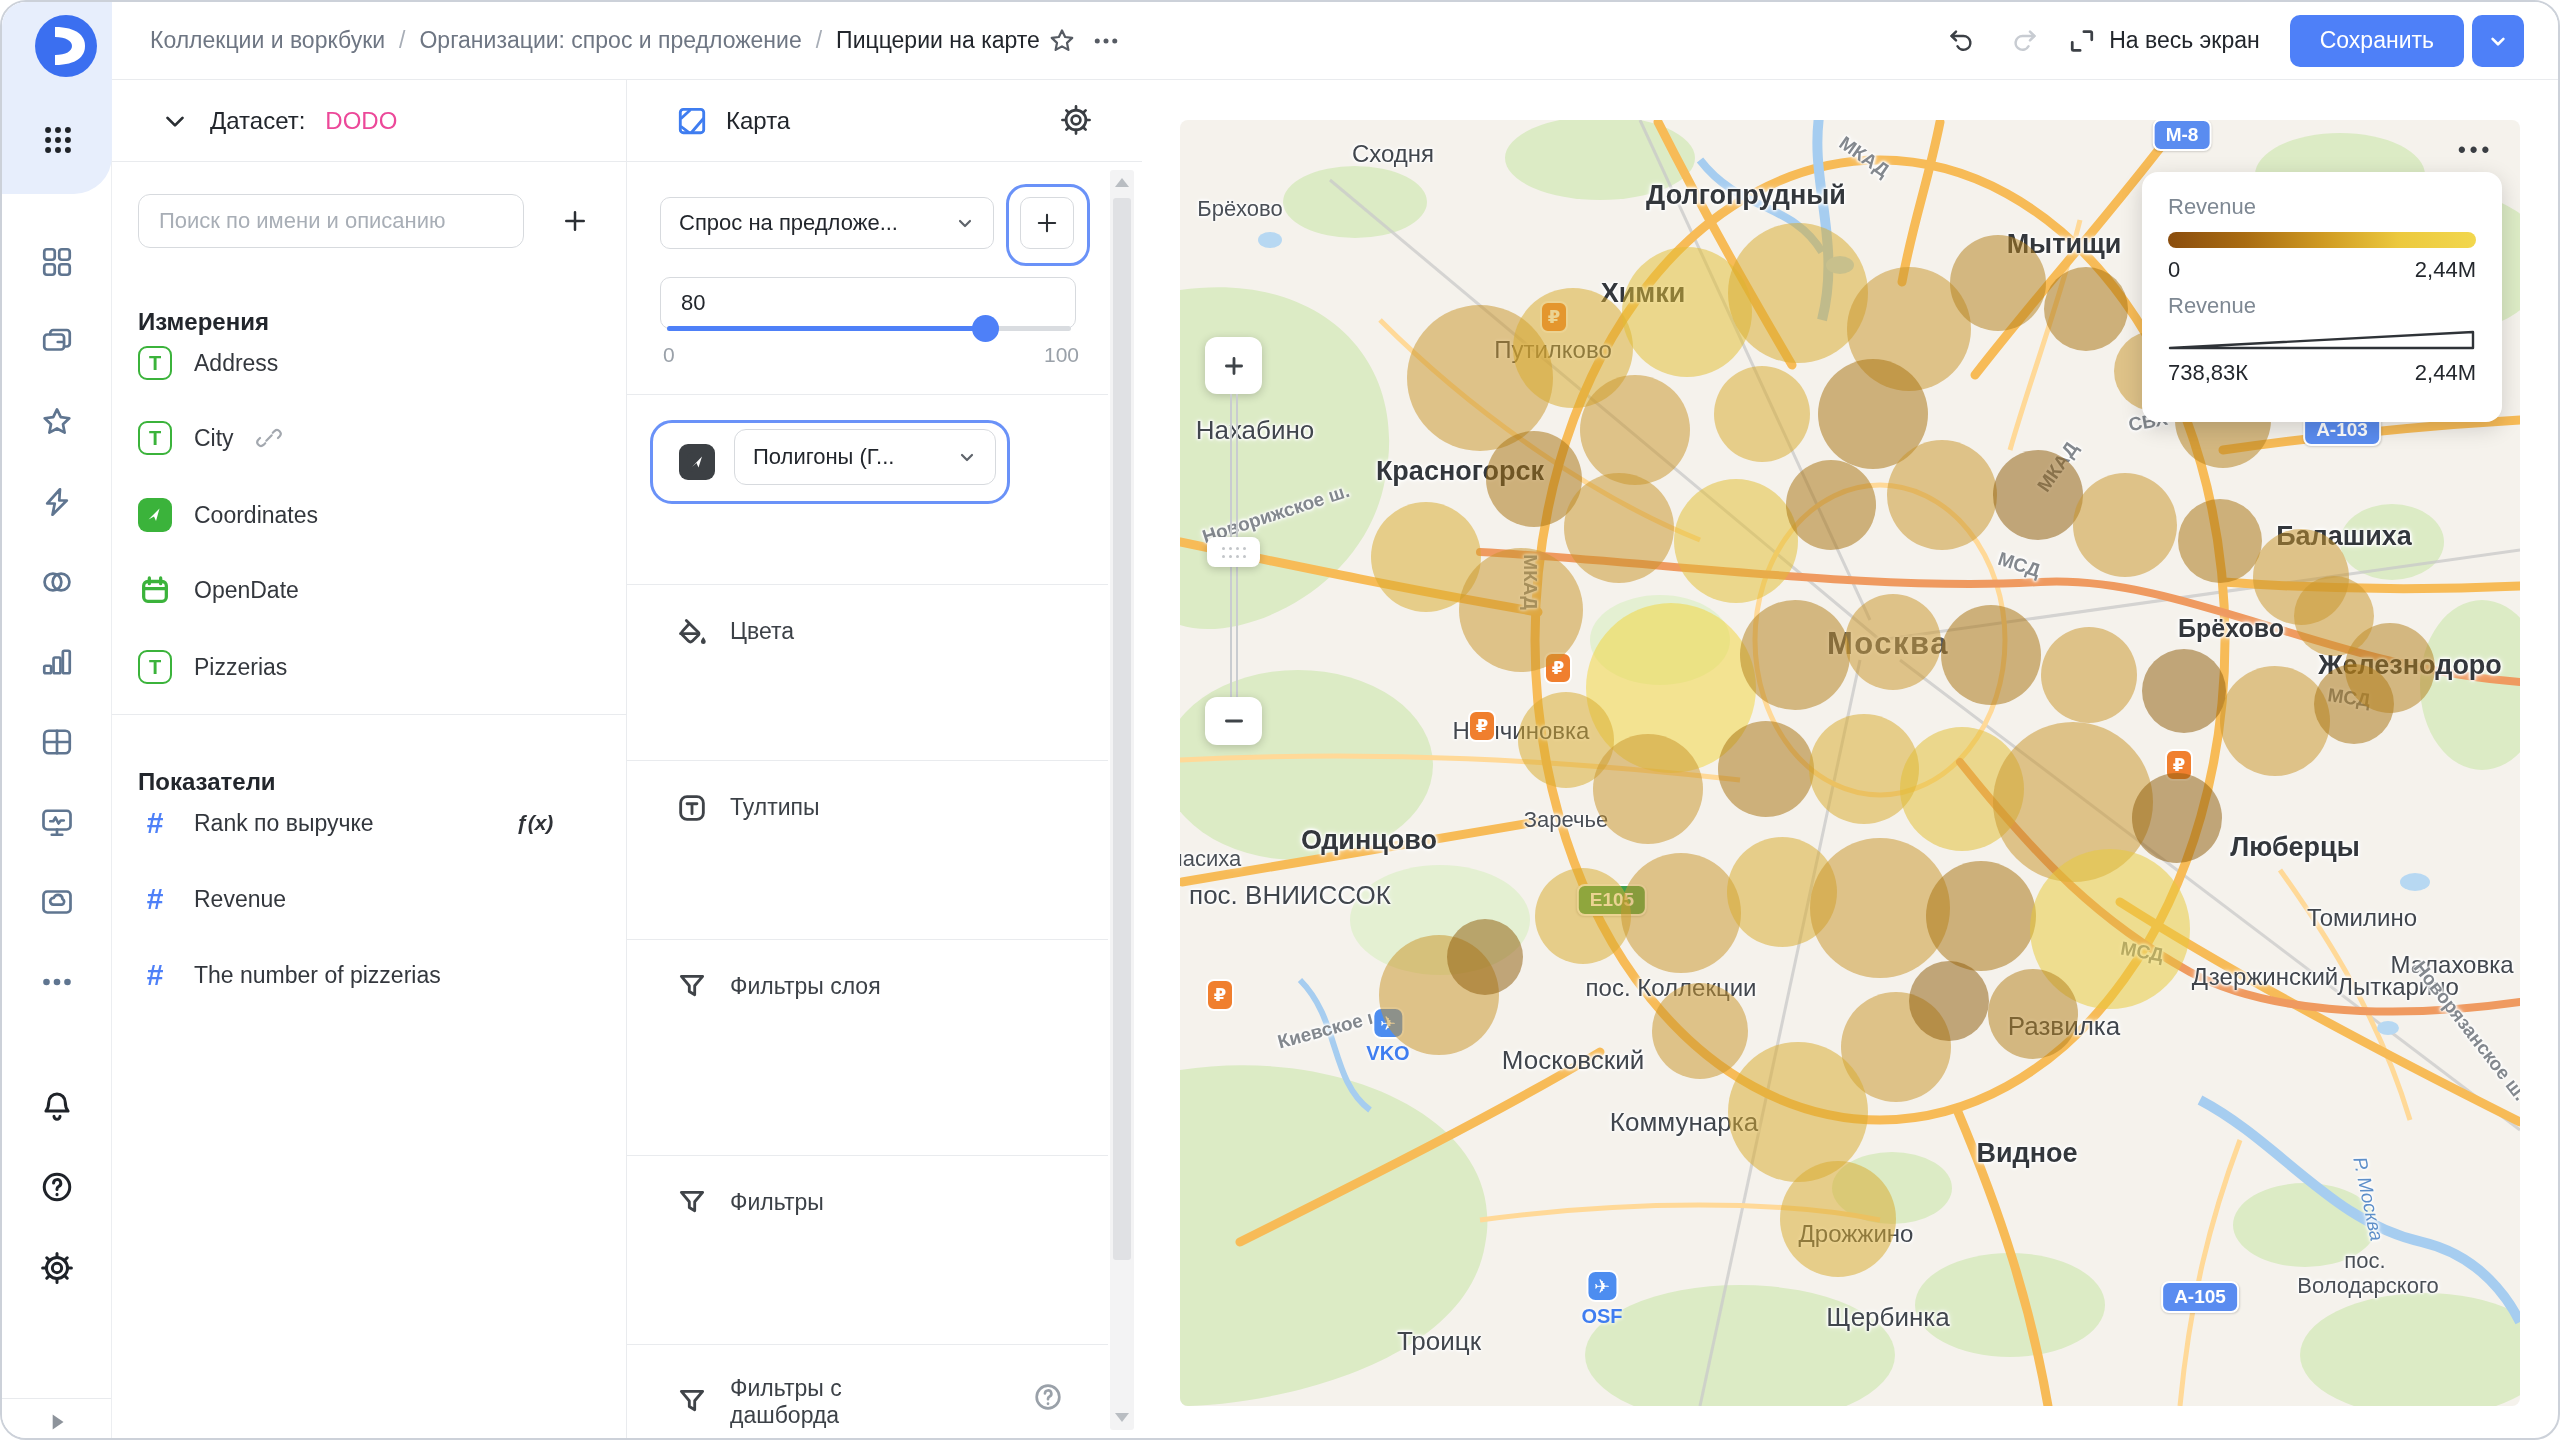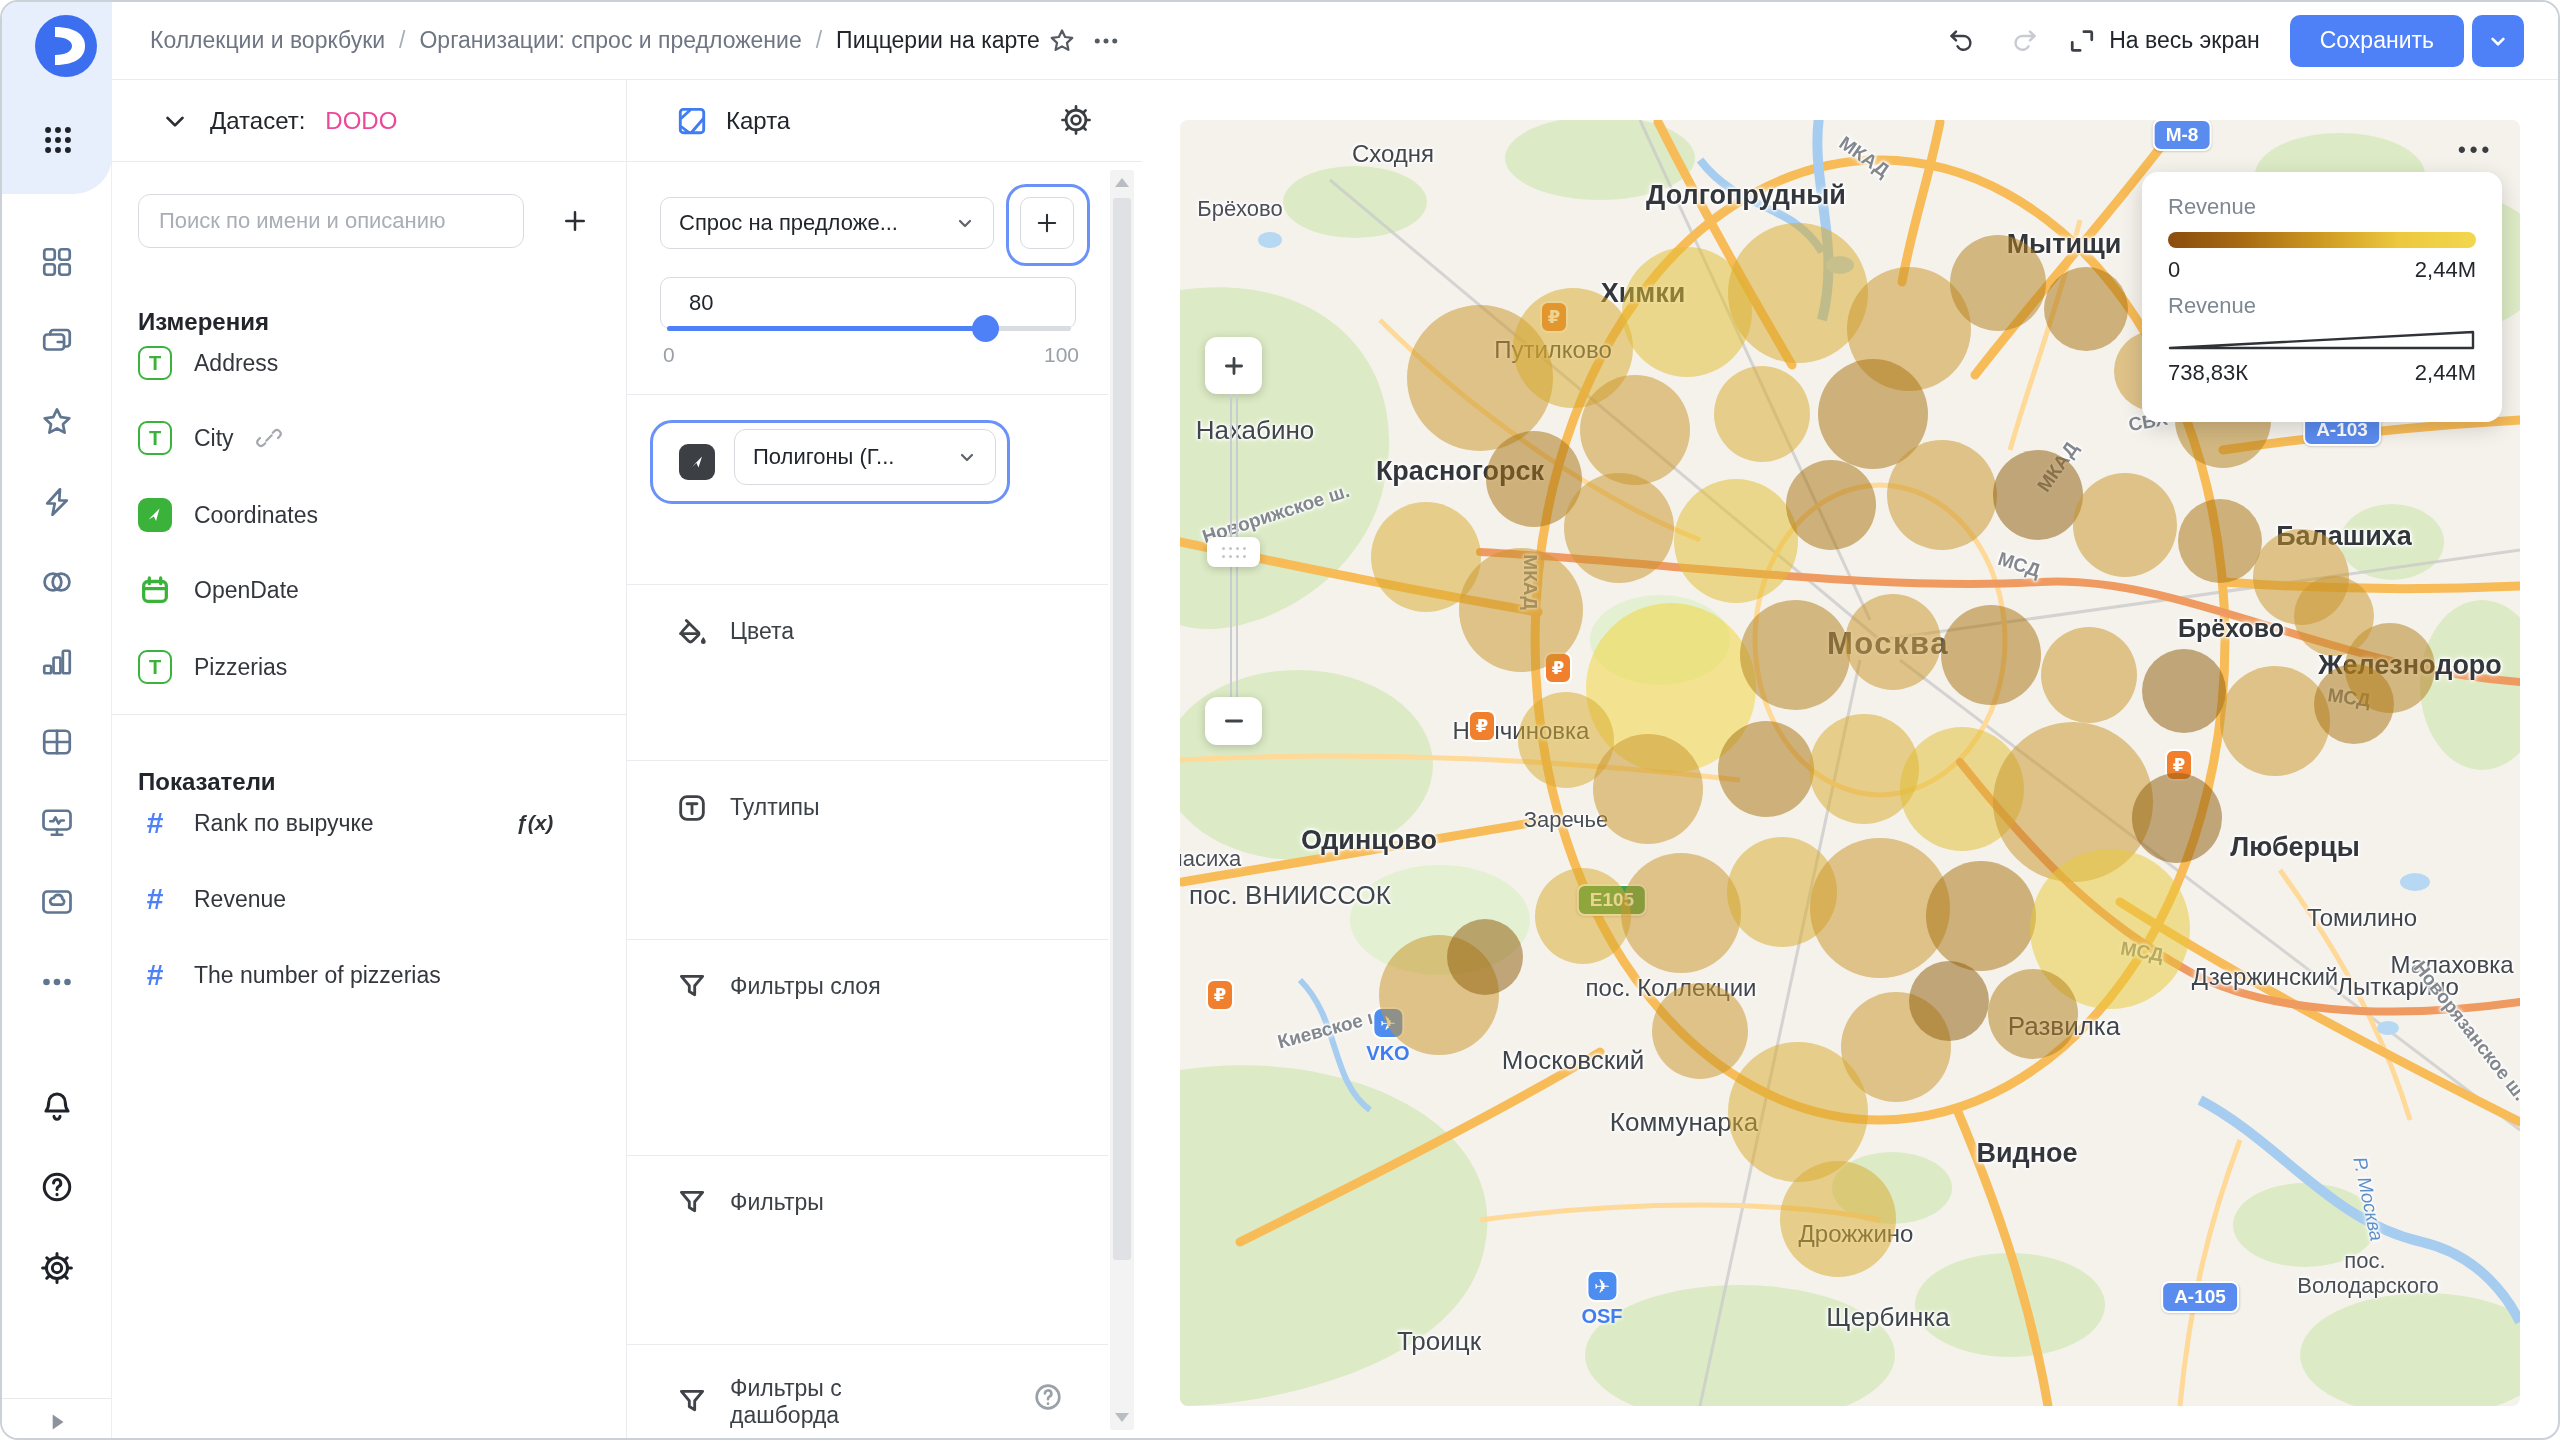--- a/index.html
+++ b/index.html
@@ -1,17 +1,17 @@
 <!DOCTYPE html>
 <html><head>
 <meta charset="utf-8">
 <style>
   *{box-sizing:border-box}
   body{margin:0;background:#fff;font-family:"Liberation Sans","DejaVu Sans",sans-serif}
-  #app{position:relative;width:2560px;height:1440px;border:2px solid #ccd1d9;border-radius:18px;overflow:hidden;background:#fff;color:#23272d}
+  #app{position:relative;width:2560px;height:1440px;border:2px solid #ccd1d9;border-radius:26px;overflow:hidden;background:#fff;color:#23272d}
   button{font-family:inherit;cursor:pointer}
 
   
   #rail{position:absolute;left:0;top:0;width:110px;height:100%;background:#fff;border-right:1px solid #eceef1;z-index:6}
   .rail-top{position:absolute;left:0;top:0;width:110px;height:192px;background:#e7eefc;border-radius:0 0 38px 0}
   .logo{position:absolute;left:33px;top:13px;width:62px;height:62px}
   .grid-ic{position:absolute;left:39px;top:121px;width:34px;height:34px;color:#1f2329}
   #rail-nav{position:absolute;left:0;top:232px;width:110px;display:flex;flex-direction:column;gap:24px}
   #rail-footer{position:absolute;left:0;top:1076px;width:110px;display:flex;flex-direction:column;gap:25px}
   .rail-btn{width:110px;height:56px;background:none;border:none;display:flex;align-items:center;justify-content:center;color:#5f7590;padding:0}
@@ -64,21 +64,21 @@
   .cp-header .map-ic{width:36px;height:36px;color:#3f7df0}
   .cp-gear{position:absolute;right:48px;top:23px;width:36px;height:36px;background:none;border:none;color:#3a3e43;padding:0}
   .cp-gear svg{width:34px;height:34px}
   .select-box{display:flex;align-items:center;justify-content:space-between;border:1px solid #d7dade;border-radius:10px;font-size:22px;color:#22262c;padding:0 16px 0 18px;background:#fff}
   .select-box .chev{color:#5f646b;display:flex}
   .select-box .chev svg{width:24px;height:24px}
   #layer-select{position:absolute;left:33px;top:117px;width:334px;height:52px}
   #add-layer-ring{position:absolute;left:379px;top:104px;width:84px;height:82px;border:3px solid #6a92f8;border-radius:20px}
   #add-layer-btn{position:absolute;left:393px;top:117px;width:54px;height:52px;border:1px solid #d7dade;border-radius:10px;background:#fff;display:flex;align-items:center;justify-content:center;color:#2b2f34}
   #add-layer-btn svg{width:28px;height:28px}
-  #opacity-box{position:absolute;left:33px;top:197px;width:416px;height:52px;border:1px solid #d7dade;border-radius:10px;display:flex;align-items:center;padding:0 28px;font-size:22px;color:#22262c}
+  #opacity-box{position:absolute;left:33px;top:197px;width:416px;height:52px;border:1px solid #d7dade;border-radius:10px;display:flex;align-items:center;padding:0 20px;font-size:22px;color:#22262c}
   #slider-track{position:absolute;left:40px;top:246px;width:404px;height:5px;background:#d9dce0;border-radius:3px}
   #slider-fill{width:318px;height:5px;background:#4e80f8;border-radius:3px}
   #slider-knob{position:absolute;left:305px;top:-11px;width:27px;height:27px;border-radius:50%;background:#4e80f8}
   .s-min{position:absolute;left:36px;top:263px;font-size:21px;color:#9aa1a9}
   .s-max{position:absolute;left:404px;top:263px;width:48px;text-align:right;font-size:21px;color:#9aa1a9}
   .cp-div{position:absolute;left:0;right:34px;border-top:1px solid #e9ebee}
   #geo-ring{position:absolute;left:23px;top:340px;width:360px;height:84px;border:3px solid #6a92f8;border-radius:22px}
   #geo-type-icon{position:absolute;left:52px;top:364px;width:36px;height:36px;background:#3c4044;border-radius:9px;display:flex;align-items:center;justify-content:center}
   #geo-type-icon svg{width:24px;height:24px}
   #geo-select{position:absolute;left:107px;top:349px;width:262px;height:56px;border-radius:12px}

